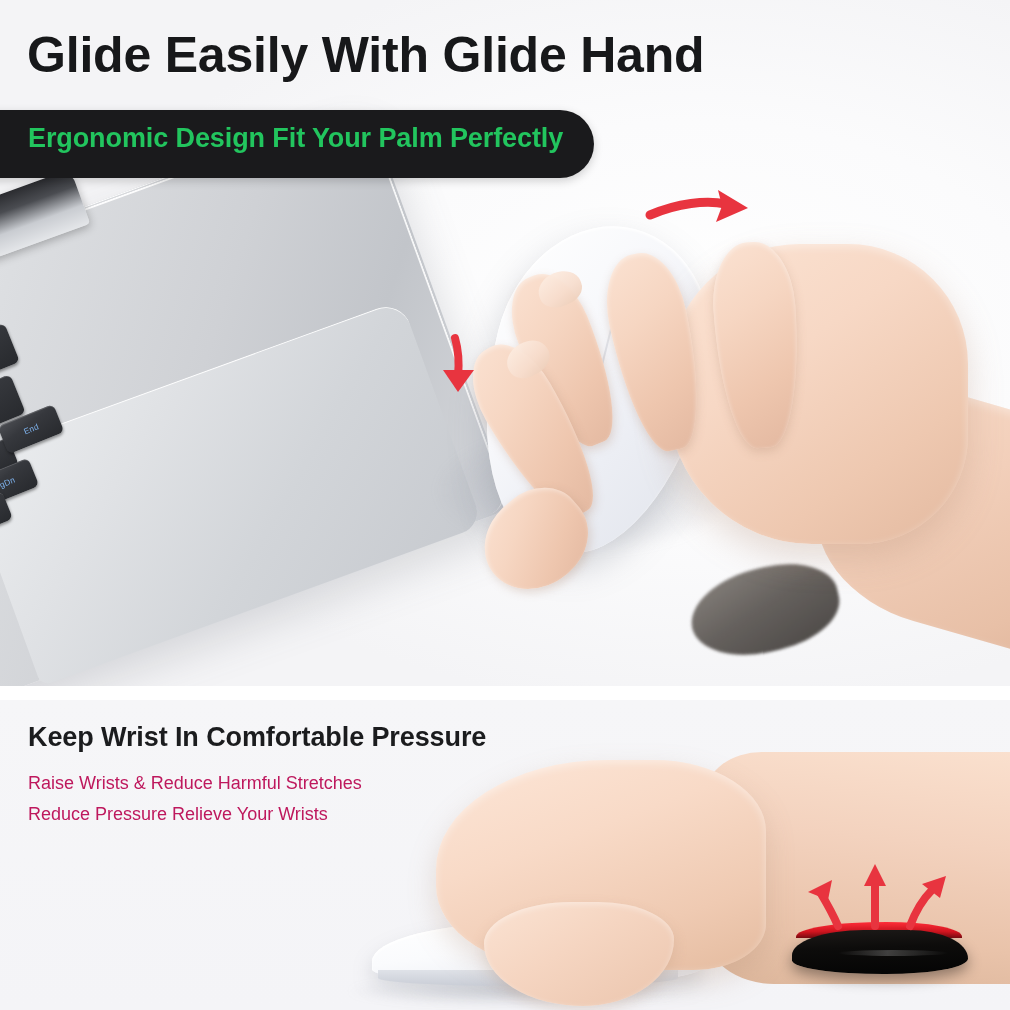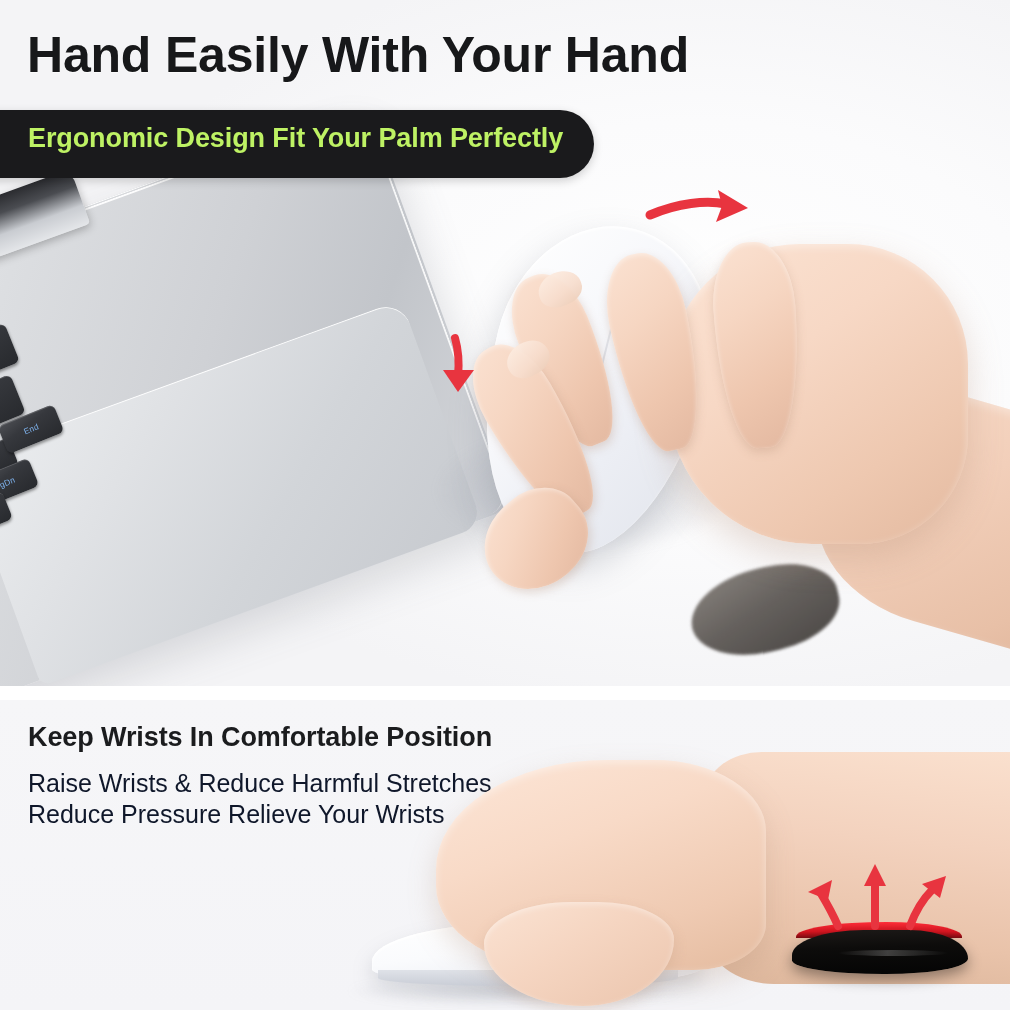--- a/index.html
+++ b/index.html
@@ -213,21 +213,21 @@
     background: #1a1a1c;
     border-radius: 0 34px 34px 0;
     box-shadow: 0 3px 10px rgba(0,0,0,0.18);
   }
   #subpill-text {
     position: absolute;
     left: 58px; top: 0;
     height: 56px;
     display: flex;
     align-items: center;
-    color: #bef264;
+    color: #22c55e;
     font-size: 27px;
     font-weight: 700;
     letter-spacing: -0.1px;
     white-space: nowrap;
   }
 
   
   #divider {
     position: absolute;
     left: 0; top: 686px;
@@ -248,23 +248,23 @@
     left: 28px; top: 722px;
     font-size: 27px;
     font-weight: 700;
     color: #1b1c1e;
     letter-spacing: -0.1px;
     white-space: nowrap;
   }
   #bottom-body {
     position: absolute;
     left: 28px; top: 768px;
-    font-size: 25px;
+    font-size: 18px;
     font-weight: 400;
-    color: #0f172a;
+    color: #be185d;
     line-height: 31px;
     white-space: nowrap;
   }
 
   
   #mouse-bottom {
     position: absolute;
     left: 372px; top: 912px;
     width: 330px; height: 92px;
   }
@@ -431,32 +431,32 @@
         <path d="M650 215 C678 203 706 200 726 204" stroke="#e8343f" stroke-width="9" fill="none" stroke-linecap="round"></path>
         <path d="M718 190 L748 208 L716 222 L722 206 Z" fill="#e8343f"></path>
       </g>
 
       <g>
         <path d="M455 338 C459 352 459 366 458 376" stroke="#e8343f" stroke-width="8" fill="none" stroke-linecap="round"></path>
         <path d="M443 370 L474 370 L458 392 Z" fill="#e8343f"></path>
       </g>
     </svg>
 
-    <div id="headline">Hand Easily With Your Hand</div>
+    <div id="headline">Glide Easily With Glide Hand</div>
 
     <div id="subpill">
       <div id="subpill-text">Ergonomic Design Fit Your Palm Perfectly</div>
     </div>
   </div>
 
   <div id="divider"></div>
 
   <div id="bottom-section"></div>
 
-  <div id="bottom-heading">Keep Wrists In Comfortable Position</div>
+  <div id="bottom-heading">Keep Wrist In Comfortable Pressure</div>
   <div id="bottom-body">
     <div>Raise Wrists &amp; Reduce Harmful Stretches</div>
     <div>Reduce Pressure Relieve Your Wrists</div>
   </div>
 
   <div class="mb-shadow"></div>
   <div id="mouse-bottom">
     <div class="mb-body"></div>
     <div class="mb-base"></div>
   </div>

